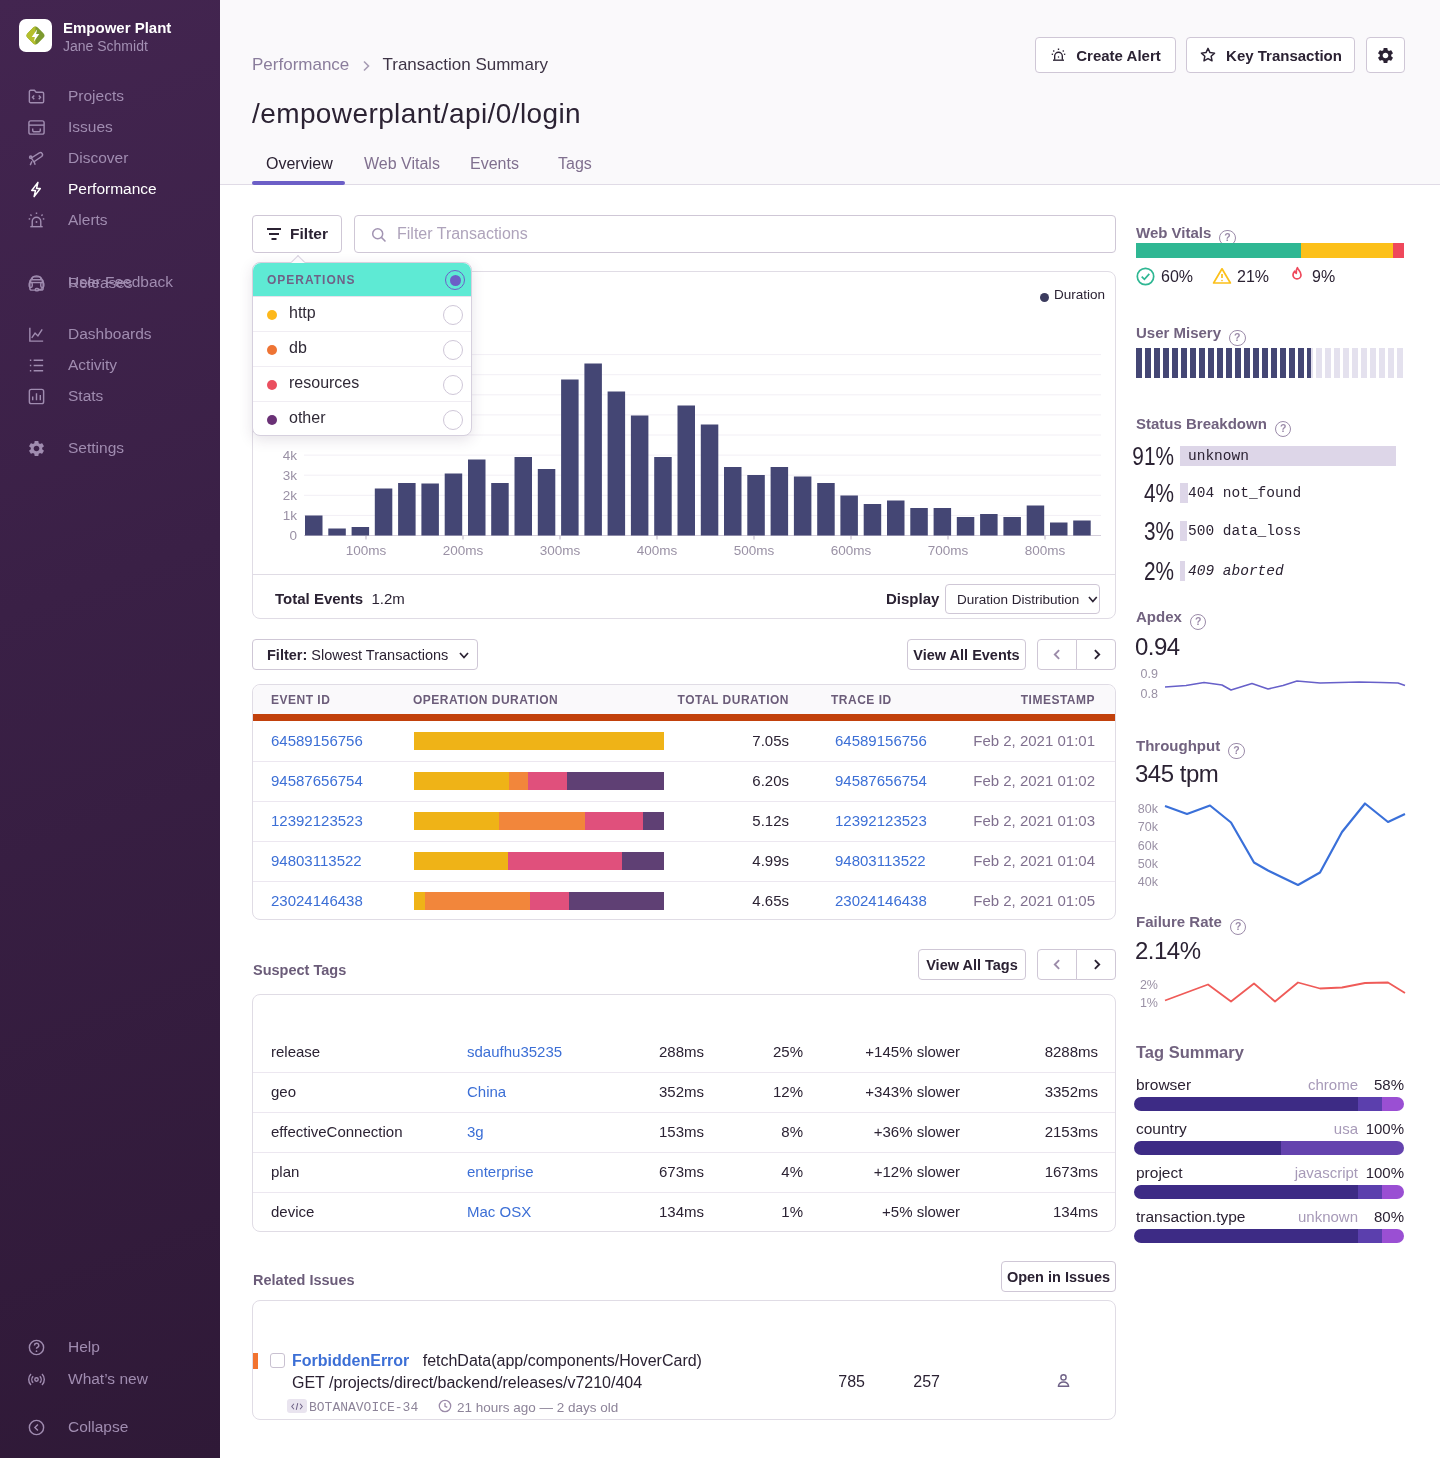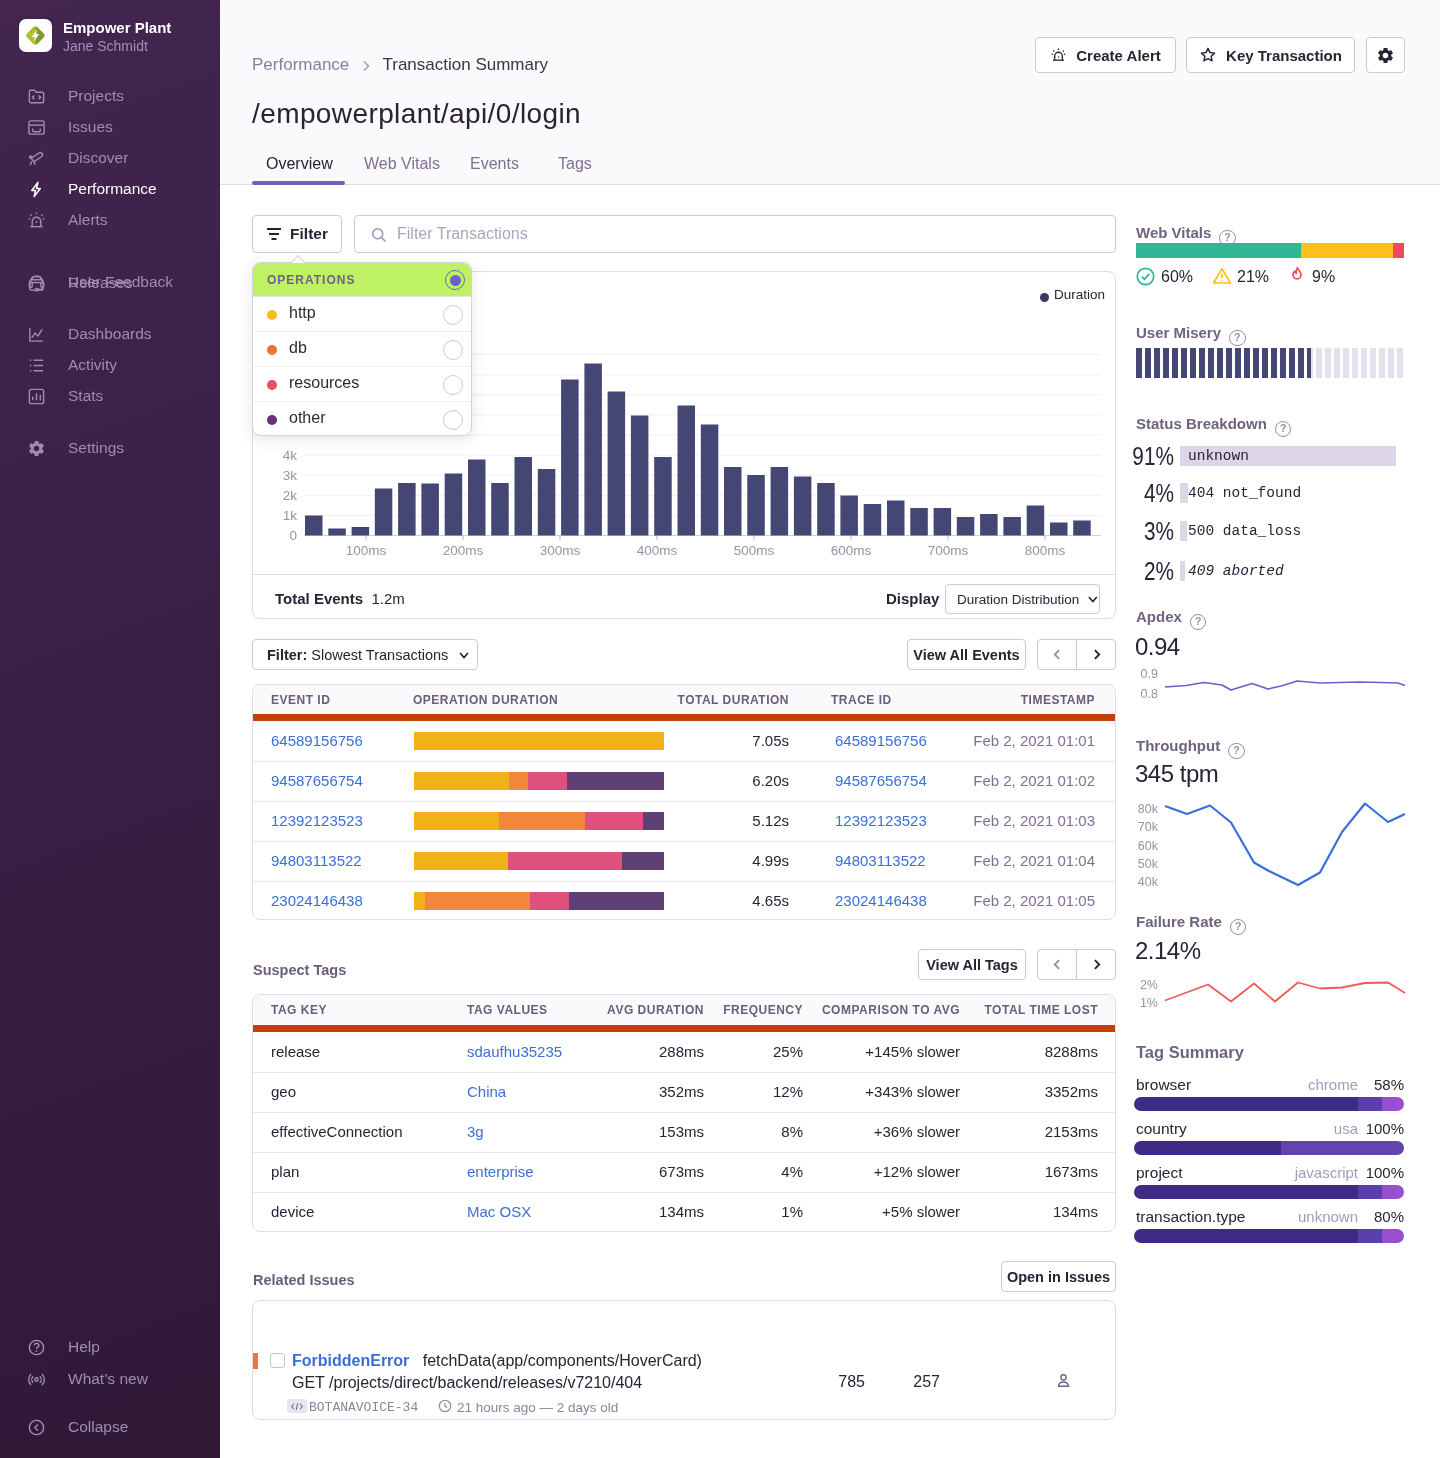--- a/index.html
+++ b/index.html
@@ -303,21 +303,21 @@
     <div class="btn" style="left:692px;top:9px;width:155px;height:30px;font-size:13.5px;font-weight:normal;justify-content:flex-start;padding-left:11px;white-space:nowrap;">Duration Distribution
       <svg style="margin-left:8px;" width="12" height="12" viewBox="0 0 12 12" fill="none" stroke="#2b2233" stroke-width="1.7">
           <path d="M2 4 L6 8.5 L10 4"></path>
         </svg>
     </div>
   </div>
 </div>
 
 <div class="a" style="left:252px;top:262px;width:220px;height:174px;background:#fff;border:1px solid #d6d0de;border-radius:8px;box-shadow:0 4px 14px rgba(60,40,80,0.13);">
   <div class="a" style="left:40px;top:-6px;width:10px;height:10px;background:#fbfafc;border-left:1px solid #d6d0de;border-top:1px solid #d6d0de;transform:rotate(45deg);"></div>
-  <div class="a" style="left:0;right:0;top:0;height:34px;background:#bef264;border-bottom:1px solid #e7e2ec;border-radius:8px 8px 0 0;">
+  <div class="a" style="left:0;right:0;top:0;height:34px;background:#5eead4;border-bottom:1px solid #e7e2ec;border-radius:8px 8px 0 0;">
     <div class="a" style="left:14px;top:10px;font-size:12px;font-weight:bold;letter-spacing:1px;color:#6f6287;">OPERATIONS</div>
     <div class="a" style="left:192px;top:7px;width:20px;height:20px;border:1.5px solid #6c5fc7;border-radius:50%;"></div>
     <div class="a" style="left:196.5px;top:11.5px;width:11px;height:11px;background:#6c5fc7;border-radius:50%;"></div>
   </div>
   <div class="ditem" style="top:34px;">
       <i style="background:#fdb81b;"></i>
       <span>http</span>
       <u></u>
     </div>
   <div class="ditem" style="top:69px;">
@@ -430,28 +430,20 @@
   <svg width="13" height="13" viewBox="0 0 12 12" fill="none" stroke="#9b8ba9" stroke-width="1.7">
       <path d="M7.5 2 L3.5 6 L7.5 10"></path>
     </svg>
   </div>
 <div class="btn" style="left:1076px;top:949px;width:40px;height:31px;border-radius:0 4px 4px 0;">
   <svg width="13" height="13" viewBox="0 0 12 12" fill="none" stroke="#2b2233" stroke-width="1.7">
       <path d="M4.5 2 L8.5 6 L4.5 10"></path>
     </svg>
   </div>
 <div class="panel" style="left:252px;top:994px;width:864px;height:238px;">
-  <div class="thead" style="height:37px;">
-    <div class="th" style="left:18px;">TAG KEY</div>
-    <div class="th" style="left:214px;">TAG VALUES</div>
-    <div class="th" style="right:411px;">AVG DURATION</div>
-    <div class="th" style="right:312px;">FREQUENCY</div>
-    <div class="th" style="right:155px;">COMPARISON TO AVG</div>
-    <div class="th" style="right:17px;">TOTAL TIME LOST</div>
-  </div>
   <div class="trow" style="top:37px;">
 <div class="c1">release</div>
 <div class="c2"><a class="link">sdaufhu35235</a></div>
 <div class="c3">288ms</div>
 <div class="c4">25%</div>
 <div class="c5">+145% slower</div>
 <div class="c6">8288ms</div>
     </div>
 <div class="trow" style="top:77px;">
       <div class="rowline" style="top:0;"></div>

